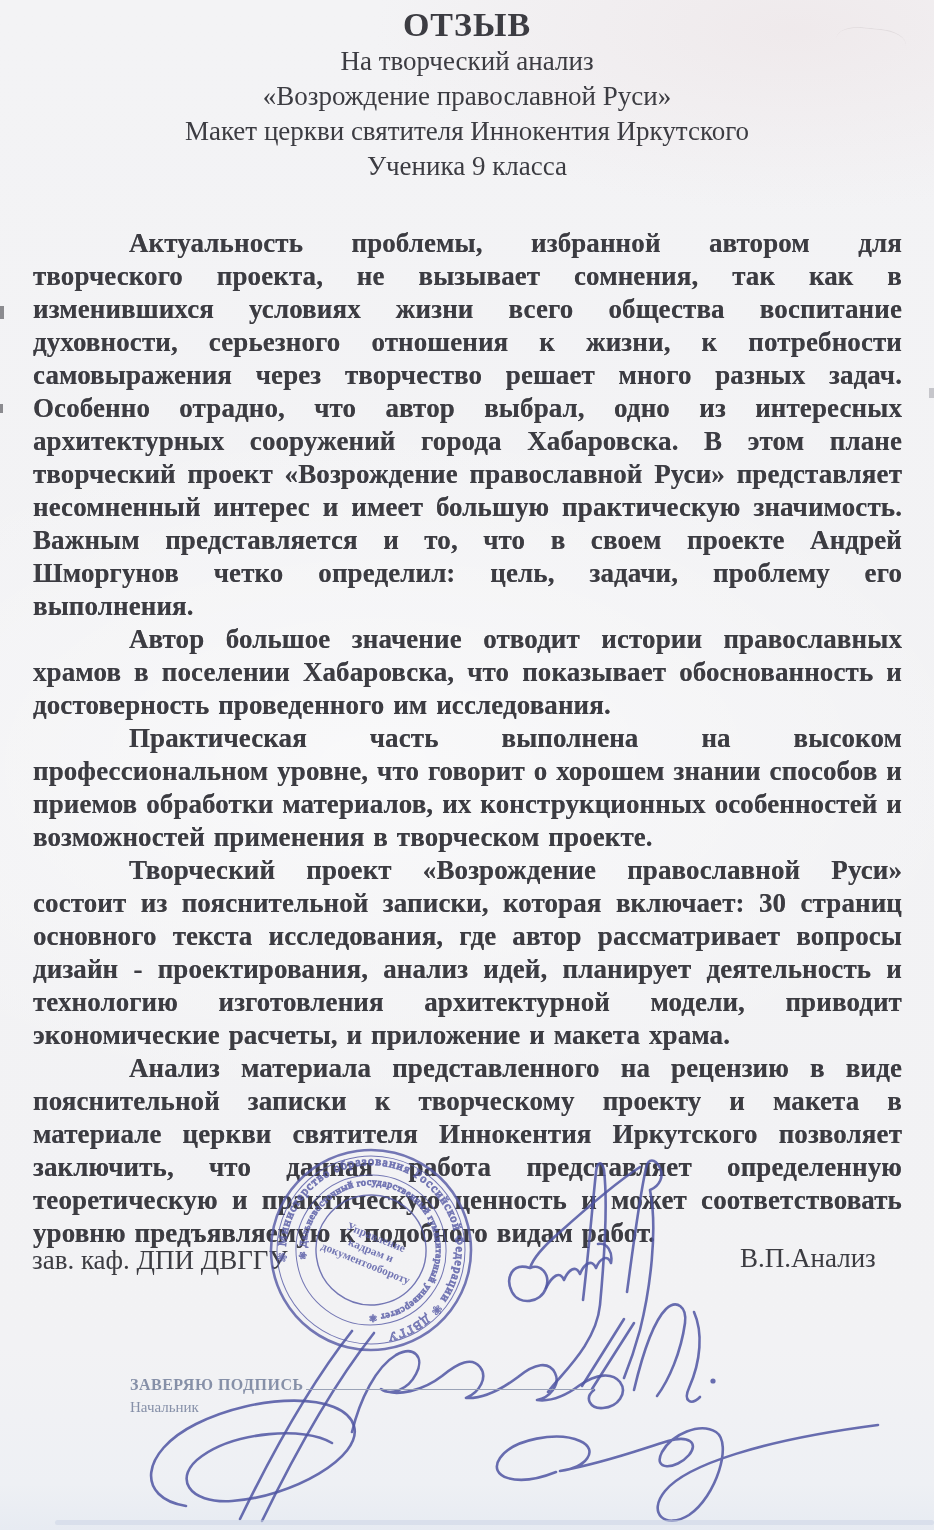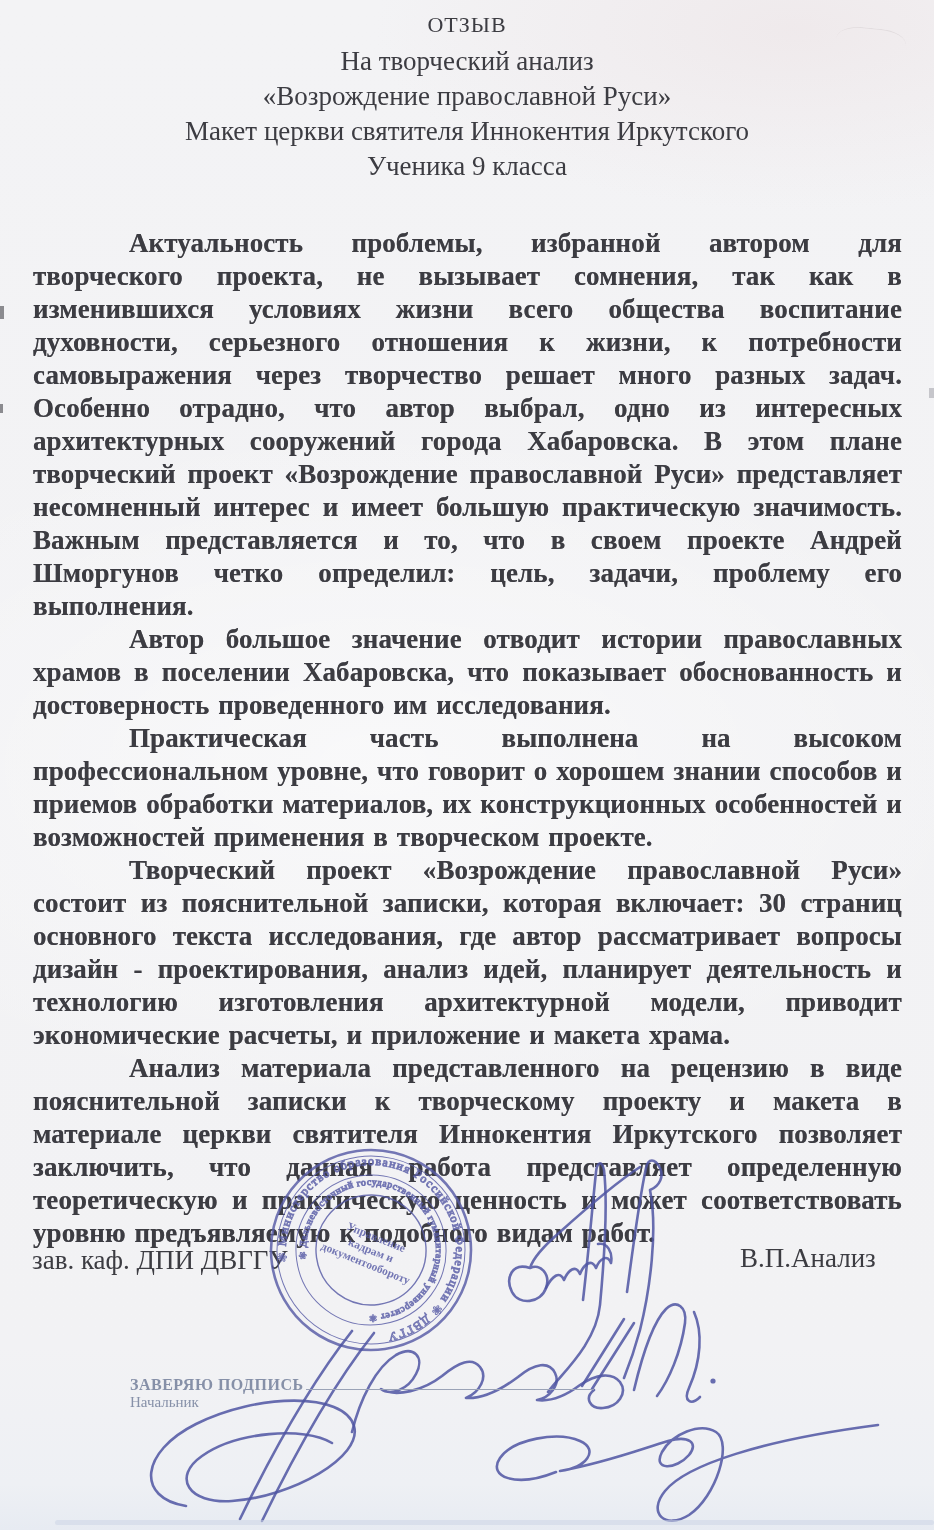--- a/index.html
+++ b/index.html
@@ -10,21 +10,21 @@
     background:
       radial-gradient(ellipse 700px 300px at 85% 2%, rgba(236,226,228,.55), rgba(236,226,228,0) 60%),
       radial-gradient(ellipse 900px 500px at 40% 50%, rgba(255,255,255,.5), rgba(255,255,255,0) 70%),
       linear-gradient(180deg,#f3f3f5 0%,#f2f2f4 88%,#eef0f4 97%,#e7ebf2 100%);
     overflow:hidden;
     font-family:"Liberation Serif","DejaVu Serif",serif;
     color:#3c3c42;
   }
   
   .doc-header{position:absolute;top:6px;left:0;width:100%;text-align:center;}
-  .doc-title{font-size:22px;font-weight:normal;letter-spacing:1px;line-height:38px;}
+  .doc-title{font-size:34px;font-weight:bold;letter-spacing:1px;line-height:38px;}
   .doc-sub{font-size:27px;line-height:35px;}
   
   .doc-body{position:absolute;top:227px;left:33px;width:869px;font-weight:bold;}
   .doc-body p{
     margin:0;
     font-size:27px;line-height:33px;
     text-align:justify;text-align-last:left;
     text-indent:96px;
     letter-spacing:.1px;
     word-spacing:2px;
@@ -35,21 +35,21 @@
   .signoff-line2{position:absolute;left:32px;top:1245px;font-size:27px;}
   .signoff-name{position:absolute;left:740px;top:1243px;font-size:27px;}
   
   .certify{
     position:absolute;left:130px;top:1376px;
     font-family:Liberation Serif, serif;
     color:#8690a8;
   }
   .certify-label{font-size:16px;font-weight:bold;letter-spacing:.5px;white-space:nowrap;}
   .certify-rule{display:inline-block;width:288px;height:1px;background:#9aa2b6;vertical-align:baseline;margin-left:2px;}
-  .certify-role{font-size:15px;}
+  .certify-role{font-size:15px;margin-top:5px;}
   
   .stamp{position:absolute;left:258px;top:1146px;width:226px;height:210px;opacity:.82;}
   .stamp *{fill:none;stroke:#585ca6;}
   .stamp text{fill:#585ca6;stroke:none;font-family:"Liberation Serif","DejaVu Serif",serif;}
   .stamp .oring-text{font-size:12px;letter-spacing:1.2px;}
   .stamp .iring-text{font-size:9.6px;letter-spacing:.6px;}
   .stamp .center-text{font-size:11.5px;font-weight:bold;text-anchor:middle;}
   
   .sig-overlay{position:absolute;left:0;top:0;width:934px;height:1530px;pointer-events:none;}
   .sig-overlay path{fill:none;stroke:#4f55a2;stroke-width:2.6;stroke-linecap:round;stroke-linejoin:round;opacity:.85;}

